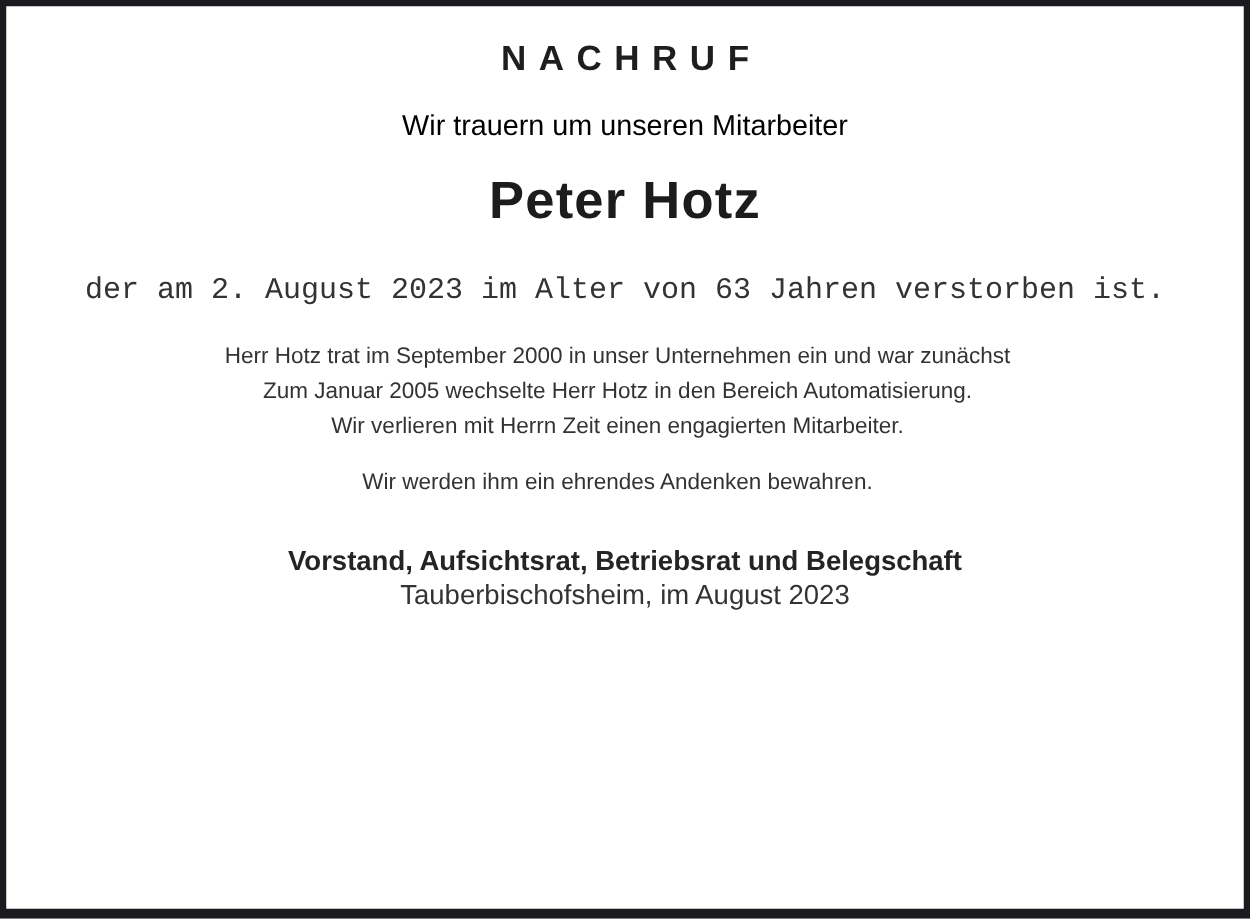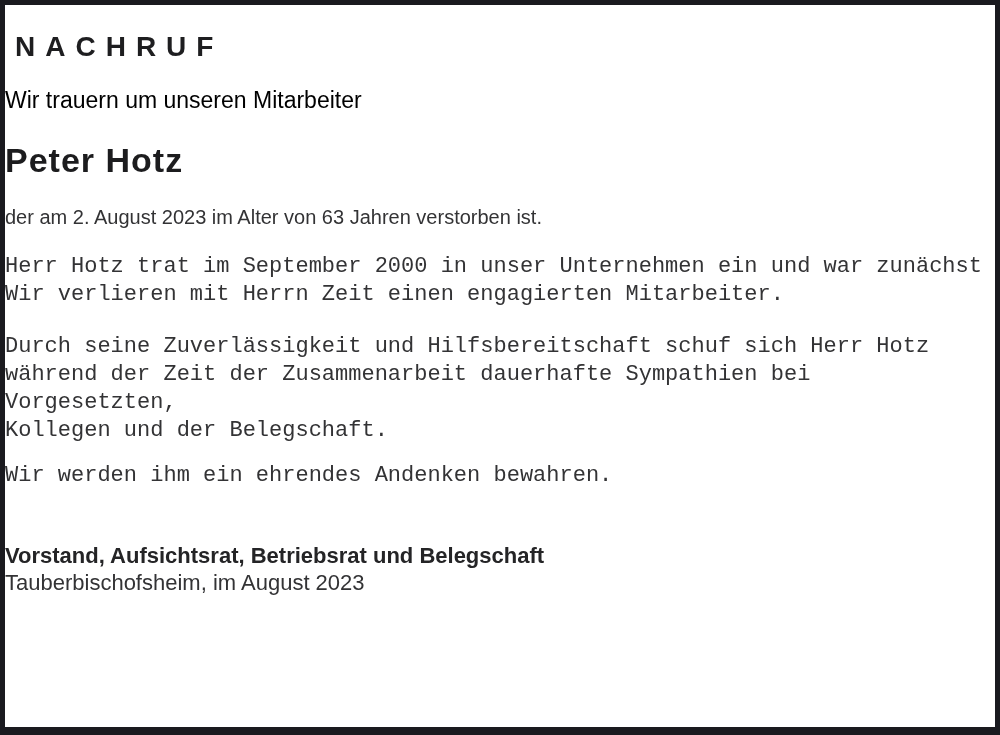--- a/index.html
+++ b/index.html
@@ -13,58 +13,58 @@
     font-family: "Liberation Sans", "DejaVu Sans", sans-serif;
     overflow: hidden;
   }
   .frame {
     box-sizing: border-box;
     width: 1000px;
     height: 735px;
     background: #ffffff;
     border: 5px solid #1a1a1f;
     border-bottom-width: 8px;
-    text-align: left;
+    text-align: center;
     color: #333335;
   }
   .kicker {
     margin-top: 26px;
     font-size: 28px;
     font-weight: bold;
     letter-spacing: 10px;
     color: #1e1e20;
     text-indent: 10px; 
   }
   .intro {
     margin-top: 24px;
     font-size: 23px;
     color: #000000;
   }
   .name {
     margin: 18px 0 0 0;
-    font-size: 34px;
+    font-size: 42px;
     line-height: 56px;
     font-weight: bold;
     color: #1c1c1e;
     letter-spacing: 1px;
   }
   .subline {
-    margin-top: 18px;
-    font-size: 20px;
+    margin-top: 31px;
+    font-size: 24px;
+    font-family: Liberation Mono, monospace;
   }
   .para {
     margin: 24px 12px 0 0;
-    font-size: 22px;
+    font-size: 18px;
     line-height: 28px;
-    font-family: Liberation Mono, monospace;
   }
   .para.tight { margin-top: 17px; }
   .line { display: block; }
   .signature {
-    margin-top: 52px;
+    margin-top: 36px;
     font-size: 22px;
     line-height: 28px;
     font-weight: bold;
     color: #242426;
   }
   .dateline {
     font-size: 22px;
   }
 </style>
 </head>
@@ -75,28 +75,24 @@
   <div class="kicker">NACHRUF</div>
 
   <div class="intro">Wir trauern um unseren Mitarbeiter</div>
 
   <h1 class="name">Peter Hotz</h1>
 
   <div class="subline">der am 2. August 2023 im Alter von 63 Jahren verstorben ist.</div>
 
   <p class="para">
     <span class="line">Herr Hotz trat im September 2000 in unser Unternehmen ein und war zunächst</span>
+    <span class="line">Zum Januar 2005 wechselte Herr Hotz in den Bereich Automatisierung.</span>
     <span class="line">Wir verlieren mit Herrn Zeit einen engagierten Mitarbeiter.</span>
   </p>
 
-  <p class="para">
-    <span class="line">Durch seine Zuverlässigkeit und Hilfsbereitschaft schuf sich Herr Hotz</span>
-    <span class="line">während der Zeit der Zusammenarbeit dauerhafte Sympathien bei Vorgesetzten,</span>
-    <span class="line">Kollegen und der Belegschaft.</span>
-  </p>
 
   <p class="para tight">
     <span class="line">Wir werden ihm ein ehrendes Andenken bewahren.</span>
   </p>
 
   <div class="signature">
     <span class="line">Vorstand, Aufsichtsrat, Betriebsrat und Belegschaft</span>
   </div>
 
   <div class="dateline">Tauberbischofsheim, im August 2023</div>

